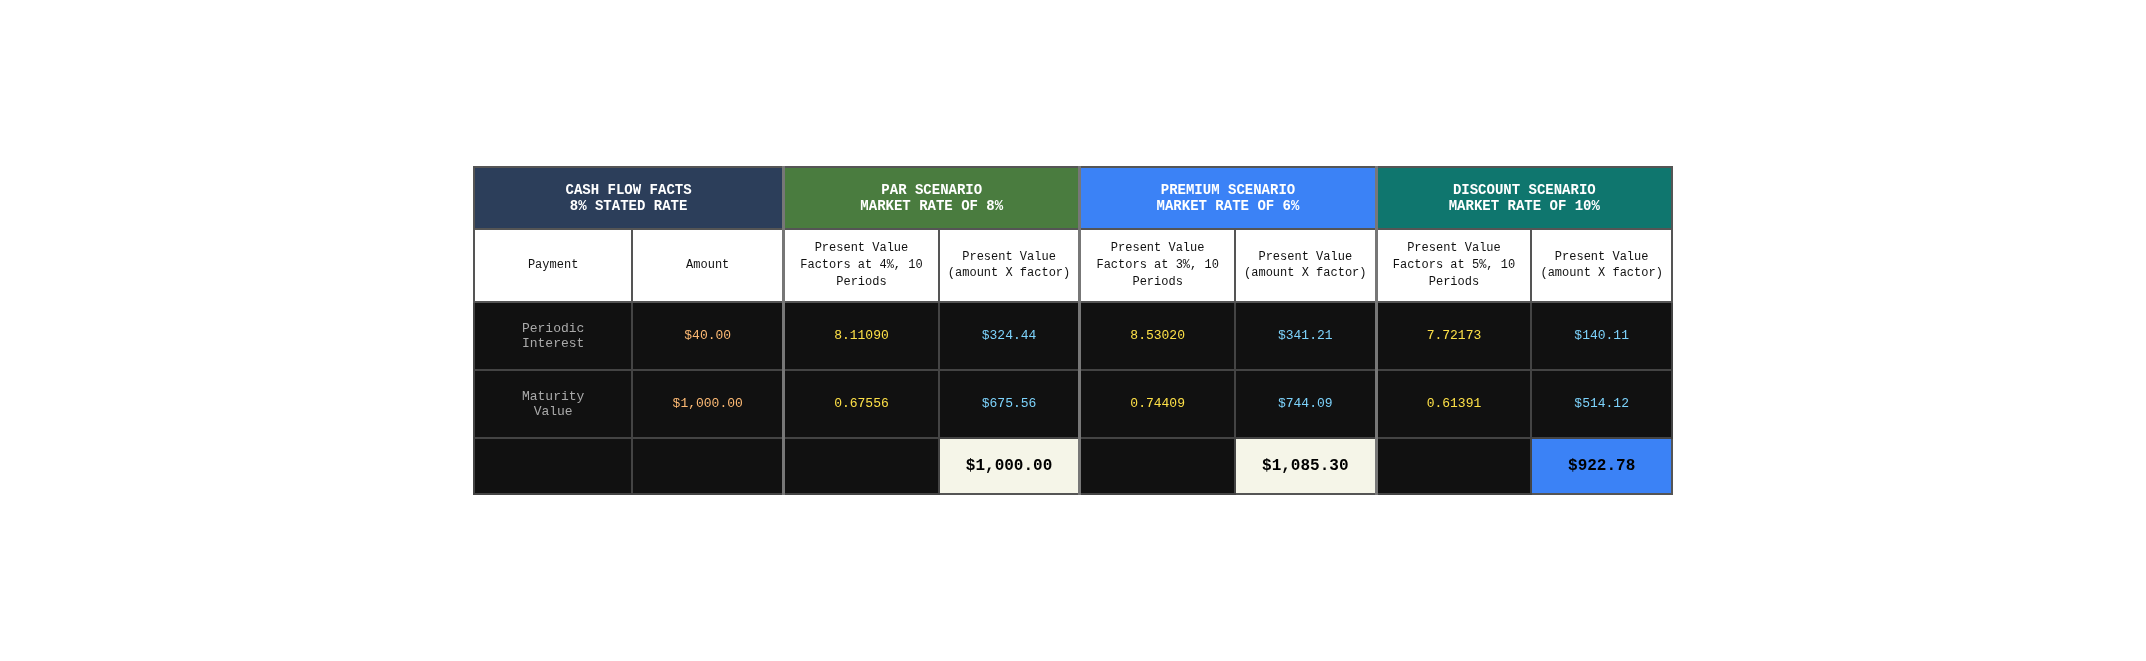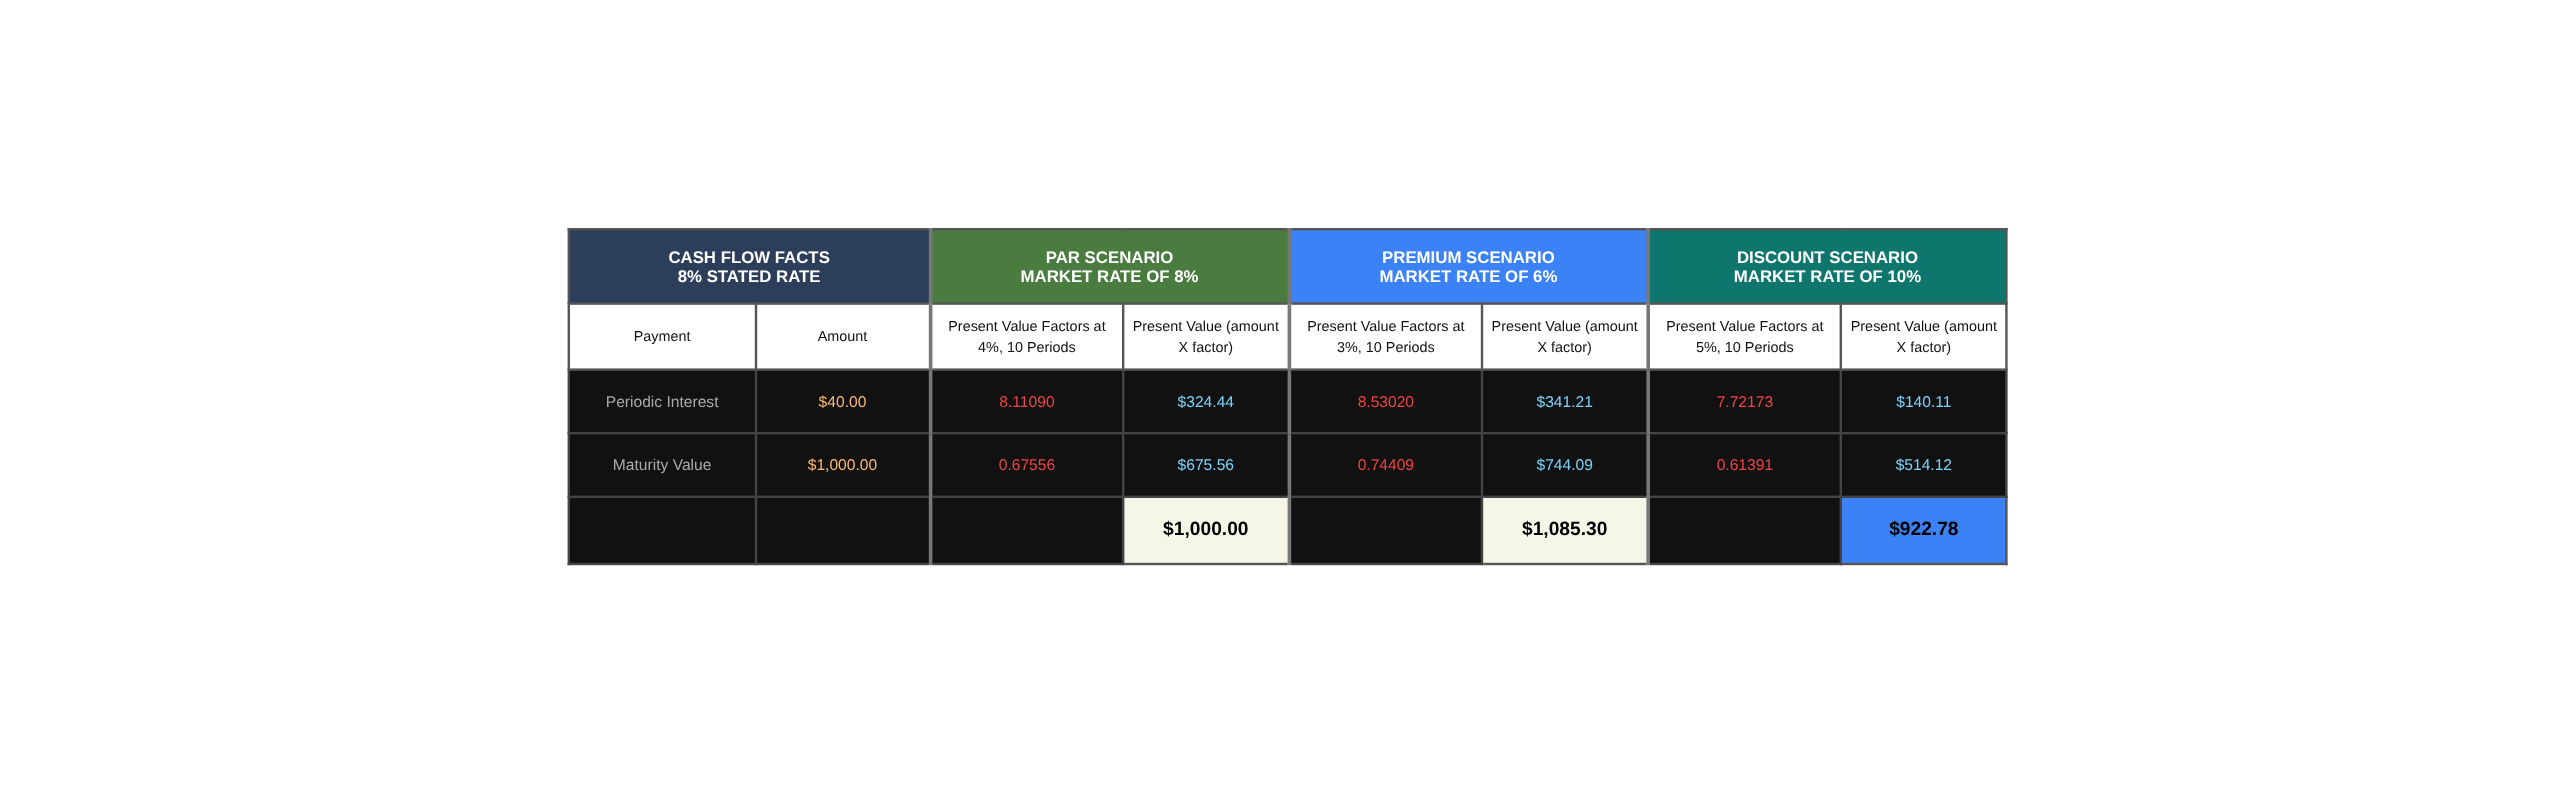--- a/index.html
+++ b/index.html
@@ -20,20 +20,21 @@
 
     .table-container {
       width: 100%;
       max-width: 1200px;
     }
 
     table {
       width: 100%;
       border-collapse: collapse;
       border: 2px solid #333;
+      font-family: Liberation Mono, monospace;
     }
 
     
     .header-row-1 th {
       font-weight: bold;
       text-transform: uppercase;
       font-size: 14px;
       text-align: center;
       padding: 14px 10px;
       color: #fff;
@@ -92,21 +93,21 @@
       color: #aaa;
       font-size: 13px;
     }
 
     .data-row td.amount-cell {
       color: #fdba74;
       margin-left: 20px;
     }
 
     .data-row td.factor-cell {
-      color: #ef4444;
+      color: #fde047;
     }
 
     .data-row td.pv-cell {
       color: #7dd3fc;
     }
 
     
     .total-row td {
       background-color: #111;
       border: 2px solid #444;

